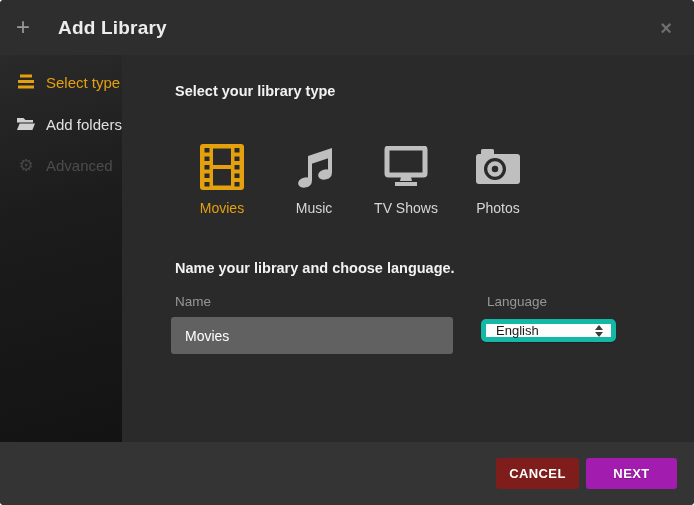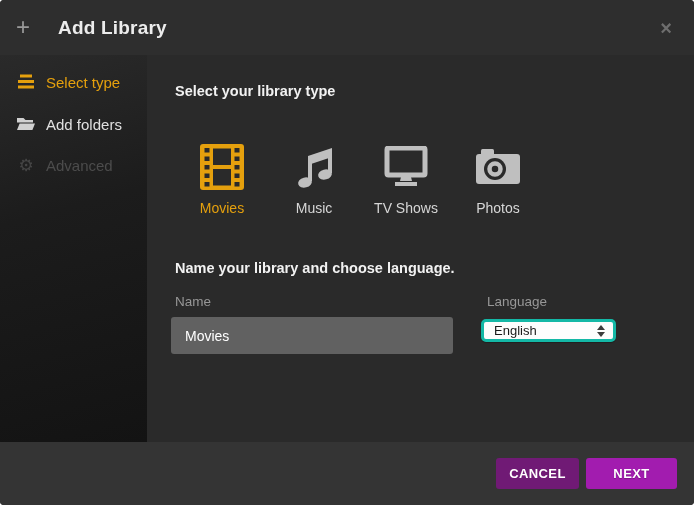--- a/index.html
+++ b/index.html
@@ -32,21 +32,21 @@
     letter-spacing:0.2px;
   }
   .close-icon {
     margin-left:auto;
     color:#6e6e6e; font-size:20px; font-weight:700; line-height:1;
     cursor:pointer; padding:4px 6px;
   }
 
   
   .sidebar {
-    position:absolute; top:55px; left:0; width:147px; bottom:63px;
+    position:absolute; top:55px; left:0; width:122px; bottom:63px;
     background:linear-gradient(165deg, #2a2a2a 0%, #1c1c1c 40%, #131313 100%);
   }
   .side-item {
     position:absolute; left:16px; height:24px;
     display:flex; align-items:center; gap:10px;
     font-size:15px; cursor:pointer; white-space:nowrap;
   }
   .side-item.active   { color:#e5a00d; }
   .side-item.normal   { color:#e0e0e0; }
   .side-item.disabled { color:#4c4c4c; cursor:default; }
@@ -86,21 +86,21 @@
   .name-label { left:24px; }
   .language-label { left:336px; }
   .name-input {
     position:absolute; left:20px; top:262px; width:282px; height:37px;
     background:#616161; border:none; border-radius:3px;
     color:#ffffff; font-size:14px; font-family:"Liberation Sans", sans-serif;
     padding:0 14px; outline:none;
   }
   .language-select {
     position:absolute; left:330px; top:264px; width:135px; height:23px;
-    background:#fdfdfd; border:3px solid #14b8a6; border-radius:5px;
+    background:#fdfdfd; border:5px solid #14b8a6; border-radius:5px;
     display:flex; align-items:center; cursor:pointer;
     box-shadow:0 1px 1px rgba(0,0,0,0.25);
   }
   .language-select .sel-text {
     color:#1a1a1a; font-size:13px; padding-left:10px; flex:1;
   }
   .sel-arrows {
     display:flex; flex-direction:column; gap:2px;
     margin-right:8px;
   }
@@ -122,21 +122,21 @@
     display:flex; align-items:center; justify-content:flex-end;
     padding-right:17px; gap:7px;
   }
   .btn {
     height:31px; border:none; border-radius:3px;
     color:#ffffff; font-size:13px; font-weight:700;
     font-family:"Liberation Sans", sans-serif;
     letter-spacing:0.4px; cursor:pointer;
     display:flex; align-items:center; justify-content:center;
   }
-  .btn-cancel { width:83px; background:#701a75;margin-left:25px; }
+  .btn-cancel { width:83px; background:#7f1d1d;margin-left:25px; }
   .btn-next   { width:91px; background:#a21caf; text-shadow:0 1px 1px rgba(0,0,0,0.25); }
 </style>
 </head>
 <body>
 
 <div class="dialog">
 
   <div class="header">
     <span class="plus-icon">+</span>
     <span class="header-title">Add Library</span>

